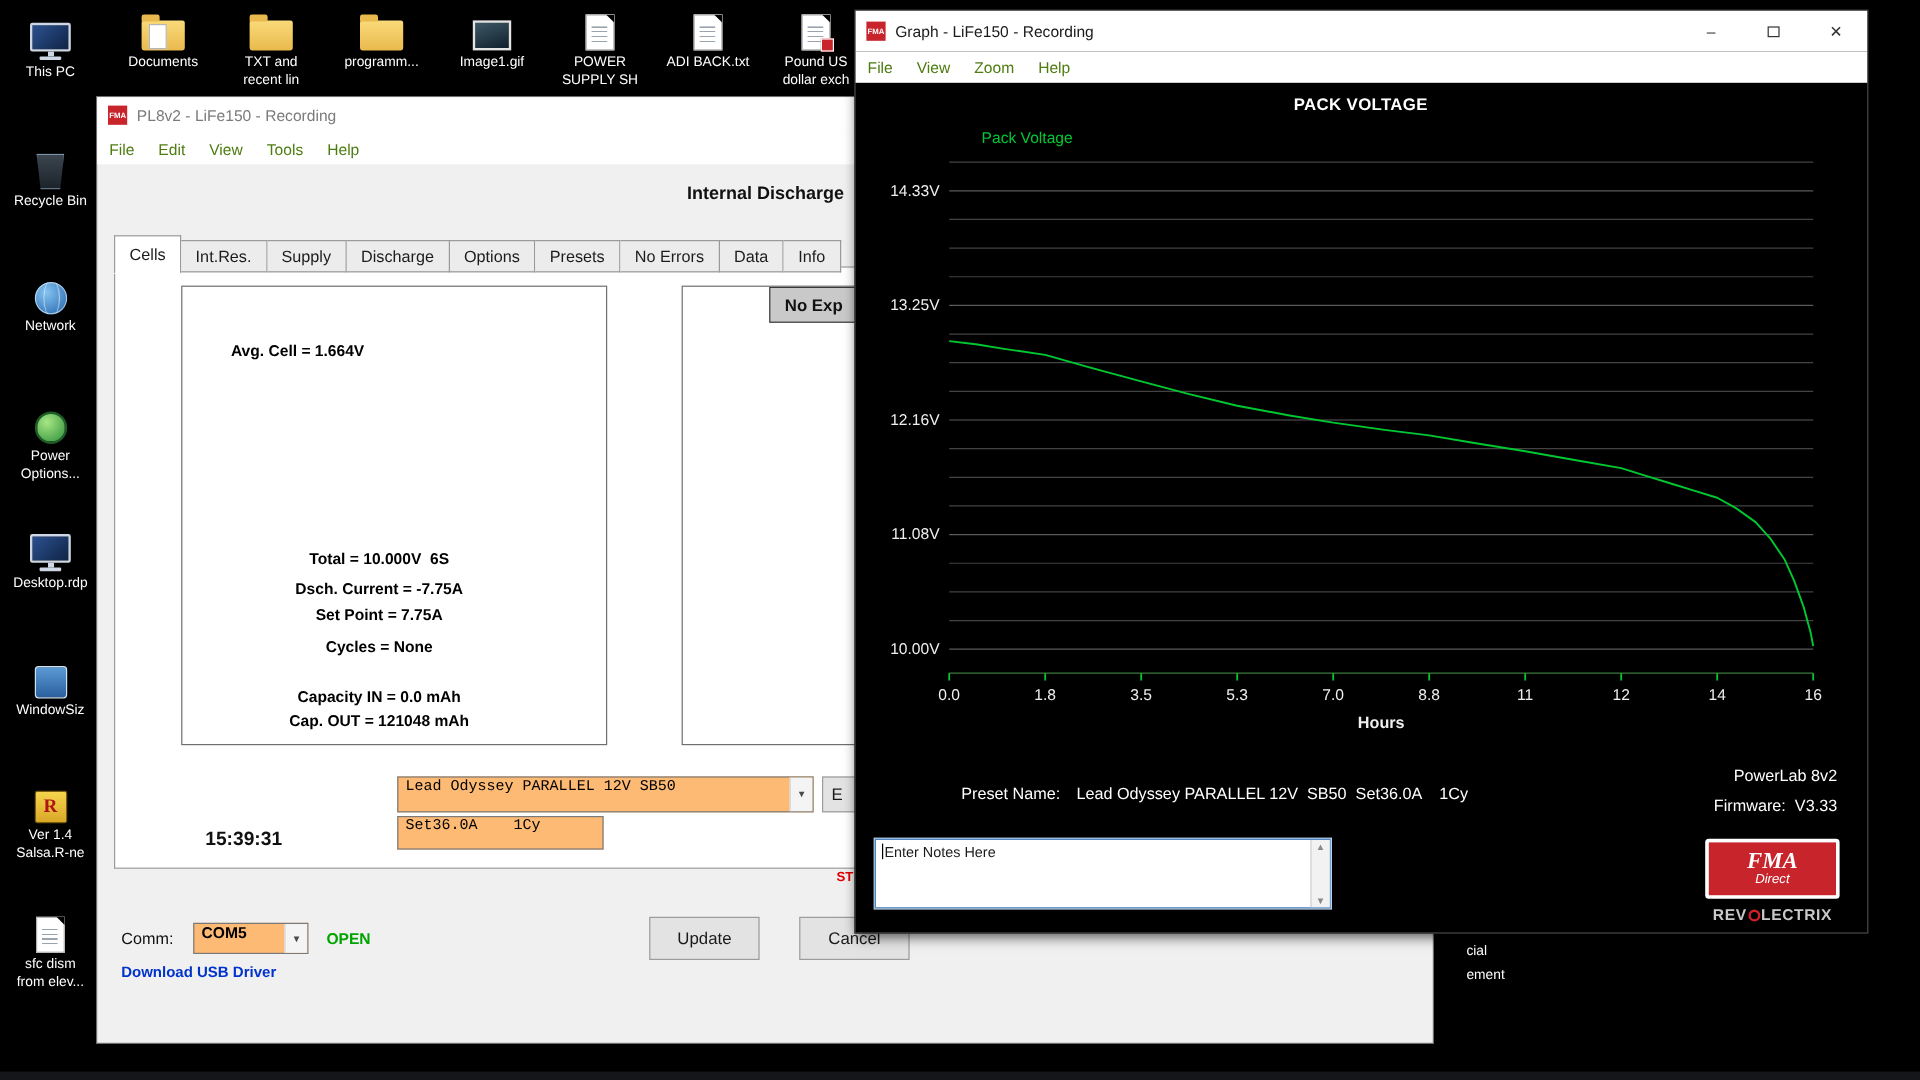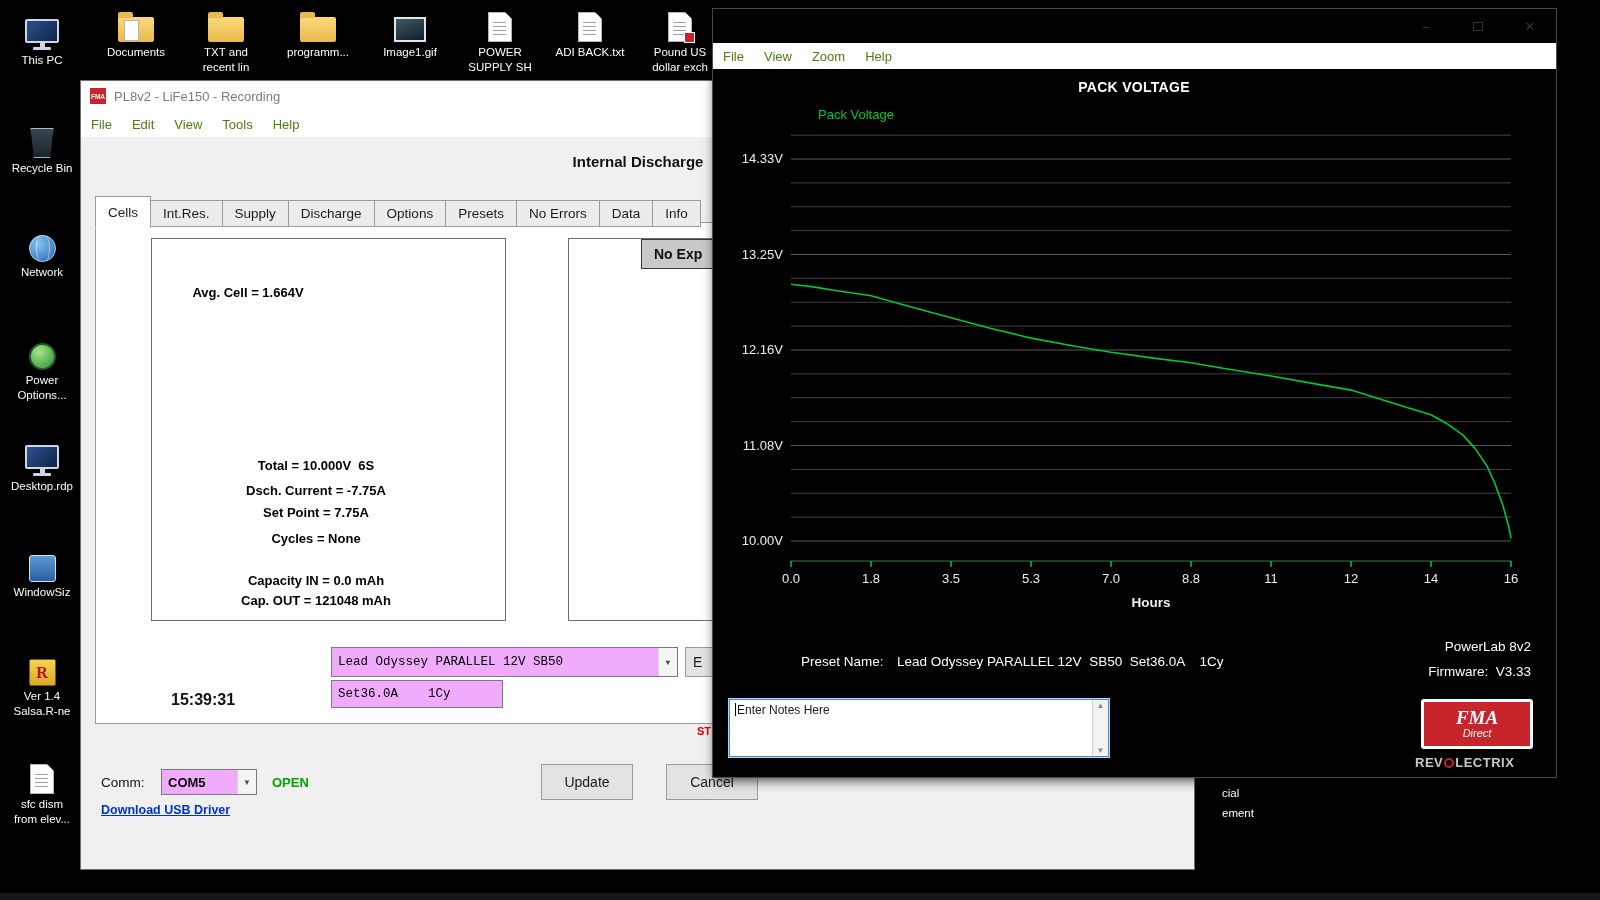--- a/index.html
+++ b/index.html
@@ -54,31 +54,31 @@
   #pl8-tabs{position:absolute;left:14px;top:115px;display:flex;align-items:flex-end;z-index:3}
   .tab{padding:5px 12px;font-size:13.5px;color:#1c1c1c;background:#ececec;border:1px solid #9a9a9a;border-left:none;white-space:nowrap}
   .tab:first-child{border-left:1px solid #9a9a9a}
   .tab.active{background:#fff;padding-top:8px;padding-bottom:7px;border-bottom:1px solid #fff;margin-bottom:-1px}
   #pl8-panel{position:absolute;left:14px;top:141px;width:1086px;height:502px;background:#fff;border:1px solid #9a9a9a;z-index:1}
   #stats-box{left:70px;top:157px;width:355px;height:383px;background:#fff;border:1px solid #6f6f6f;z-index:2}
   .statline{position:absolute;left:70px;width:330px;text-align:center;font-weight:bold;font-size:13px;color:#000;z-index:3;white-space:pre}
   #exp-box{left:487px;top:157px;width:360px;height:383px;background:#fff;border:1px solid #6f6f6f;z-index:2}
   #exp-head{left:560px;top:158px;width:260px;height:30px;background:#c9c9c9;border:1px solid #3a3a3a;font-weight:bold;font-size:14px;line-height:28px;padding-left:12px;z-index:3}
   #pl8-time{left:90px;top:610px;font-weight:bold;font-size:16px;z-index:3}
-  .sel{position:absolute;background:#f0abfc;border:1px solid #7a7a7a;font-family:"Liberation Mono",monospace;font-size:12.5px;display:flex;align-items:center;padding-left:6px;z-index:3;white-space:pre;color:#000}
+  .sel{position:absolute;background:#fdba74;border:1px solid #7a7a7a;font-family:"Liberation Mono",monospace;font-size:12.5px;display:flex;align-items:flex-start;padding-left:6px;z-index:3;white-space:pre;color:#000}
   .sel .arrow{margin-left:auto;width:19px;align-self:stretch;display:flex;align-items:center;justify-content:center;color:#4a4a4a;font-size:8px;border-left:1px solid #d5d5d5;background:#f4f4f4}
   #preset-sel{left:250px;top:566px;width:347px;height:30px}
   #set-field{left:250px;top:599px;width:172px;height:28px}
   #edit-btn{left:604px;top:566px;width:110px;height:30px;text-align:left;padding:6px 0 0 7px}
   .btn{position:absolute;background:#e3e3e3;border:1px solid #9c9c9c;font-size:14px;text-align:center;color:#1a1a1a;z-index:3}
   #stop-frag{left:616px;top:644px;color:#e00000;font-weight:bold;font-size:11px;z-index:3}
   #comm-label{left:20px;top:694px;font-size:13.5px;z-index:3}
   #comm-sel{left:80px;top:688px;width:96px;height:26px;font-family:"Liberation Sans",sans-serif;font-weight:bold;font-size:13px}
   #open-status{left:191px;top:694px;color:#00a400;font-weight:bold;font-size:13px;z-index:3}
-  #usb-link{left:20px;top:722px;color:#0033cc;text-decoration:underline;font-weight:bold;font-size:12.5px;z-index:3;cursor:pointer}
+  #usb-link{left:20px;top:722px;color:#0033cc;font-weight:bold;font-size:12.5px;z-index:3;cursor:pointer}
   #update-btn{left:460px;top:683px;width:92px;height:36px;line-height:34px}
   #cancel-btn{left:585px;top:683px;width:92px;height:36px;line-height:34px}
 
   
   .g-abs{position:absolute;color:#fff}
   #chart-title{left:421px;top:70px;transform:translateX(-50%);font-weight:bold;font-size:14px;letter-spacing:.3px}
   #chart-legend{left:105px;top:98px;color:#00c832;font-size:13px}
   #chart-svg{position:absolute;left:20px;top:120px}
   .ginfo{font-size:13.5px;white-space:pre}
   #preset-line{left:73px;top:630px}
@@ -87,21 +87,21 @@
   #firmware-line{right:25px;top:655px;text-align:right}
   .glabel{display:inline-block;min-width:96px}
   #notes-box{left:16px;top:690px;width:380px;height:58px;background:#fff;border:1px solid #4a86c8;outline:1px solid #b9d5ef;z-index:2;display:flex}
   #notes-text{flex:1;padding:3px 5px;font-size:12px;color:#1a1a1a}
   .caret{display:inline-block;width:1px;height:13px;background:#000;vertical-align:-2px;margin-right:1px}
   #notes-scroll{width:16px;background:#f2f2f2;border-left:1px solid #d0d0d0;display:flex;flex-direction:column;justify-content:space-between;align-items:center;padding:1px 0;font-size:8px;color:#8a8a8a}
   #logo-card{left:708px;top:690px;width:112px;height:50px;background:#fff;border-radius:3px;padding:3px;z-index:2}
   #logo-inner{width:100%;height:100%;background:#c8242b;display:flex;flex-direction:column;align-items:center;justify-content:center;color:#fff}
   #logo-fma{font-weight:bold;font-style:italic;font-size:19px;line-height:1;font-family:"Liberation Serif",serif}
   #logo-direct{font-style:italic;font-size:11px;line-height:1.1}
-  #revo{left:702px;top:746px;width:124px;text-align:left;color:#c9c9c9;font-weight:bold;font-size:13px;letter-spacing:.5px;white-space:nowrap}
+  #revo{left:702px;top:746px;width:124px;text-align:center;color:#c9c9c9;font-weight:bold;font-size:13px;letter-spacing:.5px;white-space:nowrap}
   .revo-o{display:inline-block;width:10px;height:10px;border-radius:50%;border:2px solid #cc2127;margin:0 1px;vertical-align:-1px}
 
   #taskbar{position:absolute;left:0;bottom:0;width:100%;height:7px;background:#14161a;z-index:40}
 </style>
 </head>
 <body>
 
 <div class="frag" style="left:1222px;top:787px">cial</div>
 <div class="frag" style="left:1222px;top:807px">ement</div>
 
@@ -164,20 +164,24 @@
     <span class="arrow">▼</span>
   </div>
   <div id="open-status" class="pl8-abs">OPEN</div>
   <div id="usb-link" class="pl8-abs">Download USB Driver</div>
 
   <div id="update-btn" class="btn">Update</div>
   <div id="cancel-btn" class="btn">Cancel</div>
 </div>
 
 <div id="graph" class="win">
+  <div class="titlebar">
+    <div class="fma-appico">FMA</div>
+    <div class="title-text">Graph - LiFe150 - Recording</div>
+  </div>
   <div class="wctrl">
     <div class="wbtn">–</div>
     <div class="wbtn">
         <span class="sq"></span>
       </div>
     <div class="wbtn">✕</div>
   </div>
   <div class="menubar">
     <span>File</span>
     <span>View</span>

